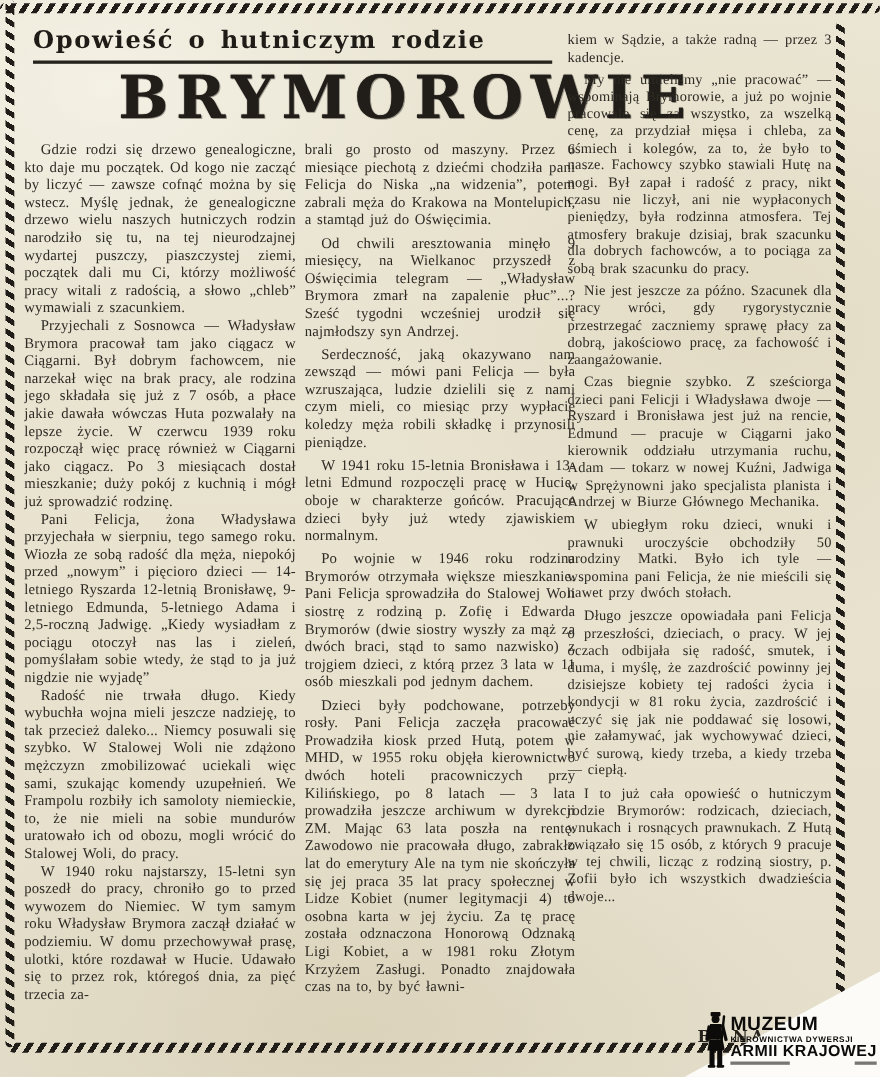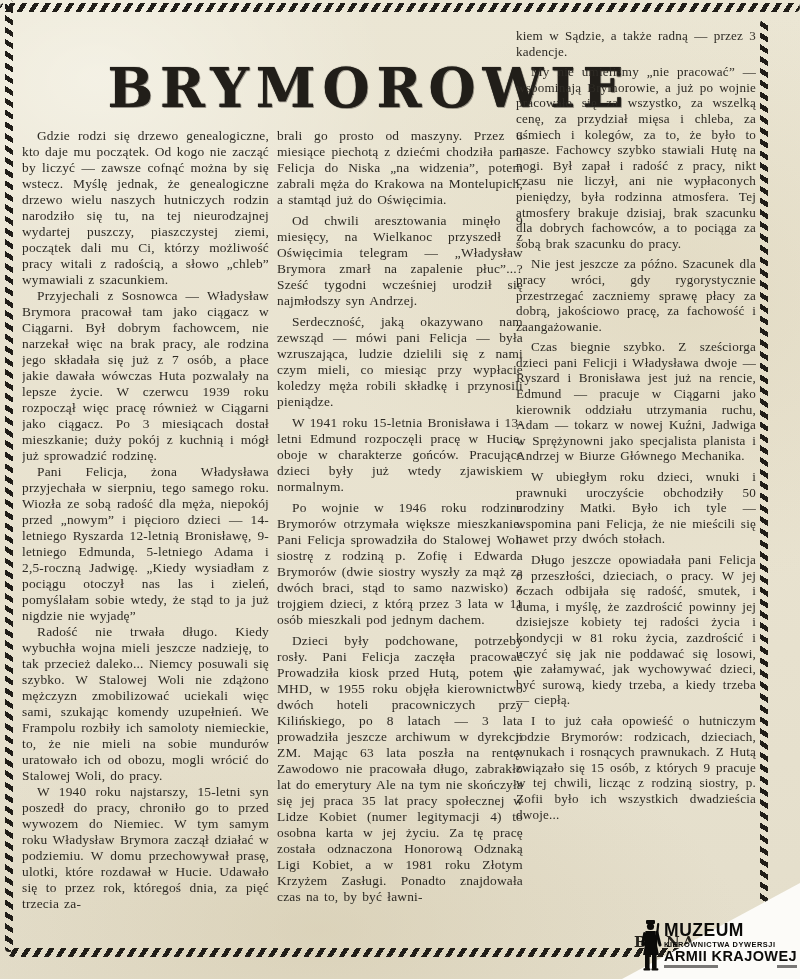--- a/index.html
+++ b/index.html
@@ -62,20 +62,23 @@
 </head>
 <body>
 
 <div class="page">
 
   <div class="rope-h rope-top"></div>
   <div class="rope-v rope-left"></div>
   <div class="rope-v rope-right"></div>
   <div class="rope-h rope-bottom"></div>
 
+  <div class="kicker">
+    <span>Opowieść o hutniczym rodzie</span>
+  </div>
 
   <h1 class="title">BRYMOROWIE</h1>
 
   <div class="col col1">
     <p>Gdzie rodzi się drzewo genealogiczne, kto daje mu początek. Od kogo nie zacząć by liczyć — zawsze cofnąć można by się wstecz. Myślę jednak, że genealogiczne drzewo wielu naszych hutniczych rodzin narodziło się tu, na tej nieurodzajnej wydartej puszczy, piaszczystej ziemi, początek dali mu Ci, którzy możliwość pracy witali z radością, a słowo „chleb” wymawiali z szacunkiem.</p>
     <p>Przyjechali z Sosnowca — Władysław Brymora pracował tam jako ciągacz w Ciągarni. Był dobrym fachowcem, nie narzekał więc na brak pracy, ale rodzina jego składała się już z 7 osób, a płace jakie dawała wówczas Huta pozwalały na lepsze życie. W czerwcu 1939 roku rozpoczął więc pracę również w Ciągarni jako ciągacz. Po 3 miesiącach dostał mieszkanie; duży pokój z kuchnią i mógł już sprowadzić rodzinę.</p>
     <p>Pani Felicja, żona Władysława przyjechała w sierpniu, tego samego roku. Wiozła ze sobą radość dla męża, niepokój przed „nowym” i pięcioro dzieci — 14-letniego Ryszarda 12-letnią Bronisławę, 9-letniego Edmunda, 5-letniego Adama i 2,5-roczną Jadwigę. „Kiedy wysiadłam z pociągu otoczył nas las i zieleń, pomyślałam sobie wtedy, że stąd to ja już nigdzie nie wyjadę”</p>
     <p>Radość nie trwała długo. Kiedy wybuchła wojna mieli jeszcze nadzieję, to tak przecież daleko... Niemcy posuwali się szybko. W Stalowej Woli nie zdążono mężczyzn zmobilizować uciekali więc sami, szukając komendy uzupełnień. We Frampolu rozbiły ich samoloty niemieckie, to, że nie mieli na sobie mundurów uratowało ich od obozu, mogli wrócić do Stalowej Woli, do pracy.</p>
     <p>W 1940 roku najstarszy, 15-letni syn poszedł do pracy, chroniło go to przed wywozem do Niemiec. W tym samym roku Władysław Brymora zaczął działać w podziemiu. W domu przechowywał prasę, ulotki, które rozdawał w Hucie. Udawało się to przez rok, któregoś dnia, za pięć trzecia za-</p>
   </div>

